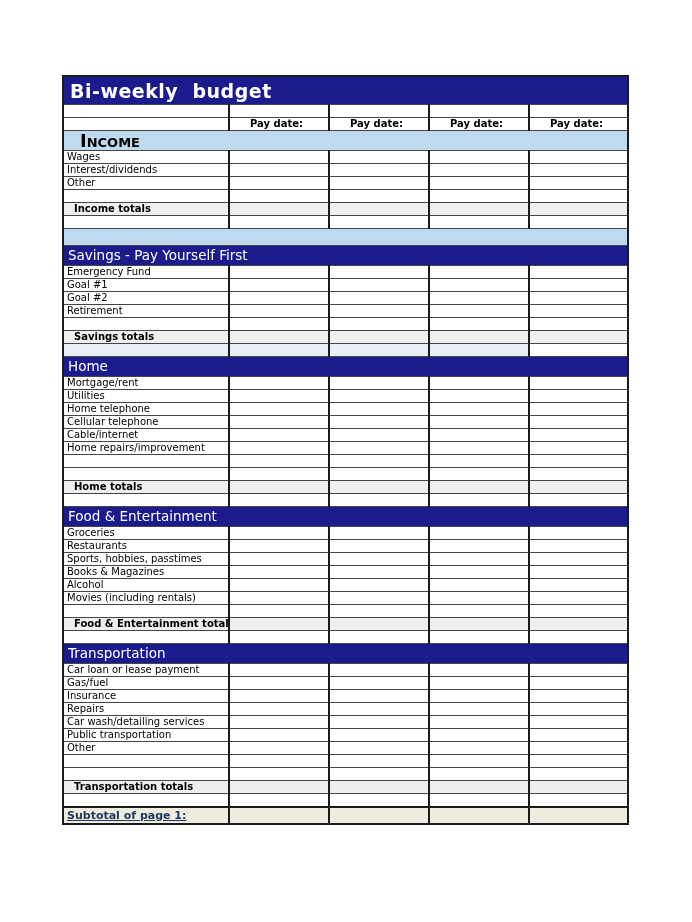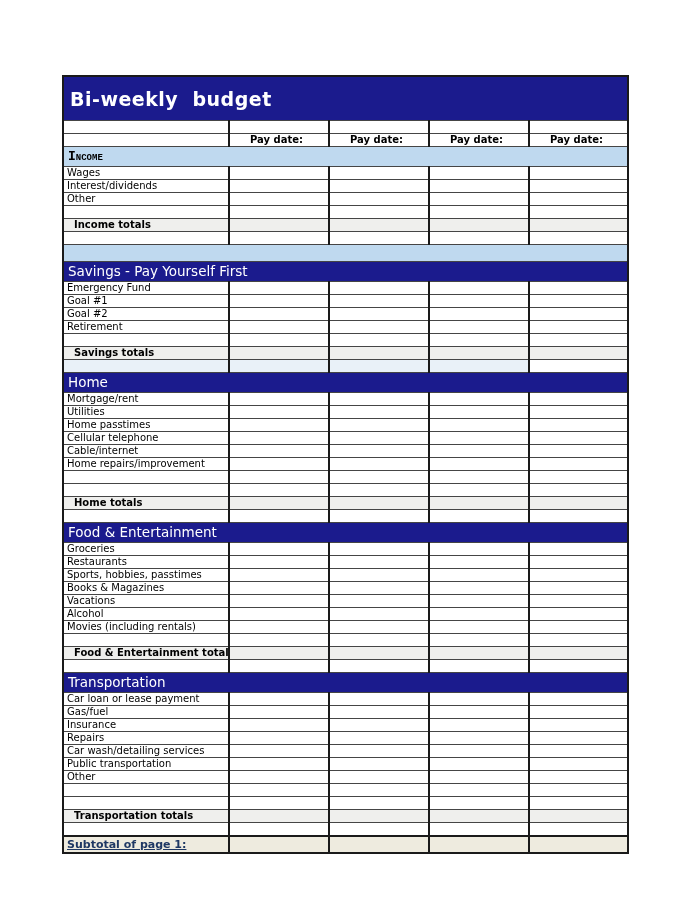--- a/index.html
+++ b/index.html
@@ -36,40 +36,39 @@
   
   table.budget td.val { border-left: 2px solid var(--outer, #1a1a1a); }
 
   tr.r-title td {
     background: var(--navy, #1b1b8d);
     color: #ffffff;
     font-weight: bold;
     font-size: 19px;
     line-height: 24px;
     height: 27px;
-    padding: 8px 6px;
+    padding: 0 6px;
     white-space: pre;
     letter-spacing: 0.5px;
   }
   tr.r-spacer td { height: 12px; }
   tr.r-paydates td { height: 12px; }
   tr.r-paydates td.val {
     font-weight: bold;
     padding-left: 20px;
     margin-left: 12px;
   }
   tr.r-income_header td {
     background: var(--lightblue, #bfd9ef);
     font-weight: bold;
     font-variant: small-caps;
-    font-size: 13px;
+    font-size: 18px;
     line-height: 18px;
     height: 19px;
-    padding-left: 4px;
-    font-family: Liberation Mono, monospace;
+    padding-left: 16px;
   }
   tr.r-section td {
     background: var(--navy, #1b1b8d);
     color: #ffffff;
     font-weight: normal;
     font-size: 13.5px;
     line-height: 17px;
     height: 19px;
     padding-left: 4px;
   }
@@ -245,21 +244,21 @@
           <td class="val"></td>
         </tr>
         <tr class="r-item">
           <td class="lab">Utilities</td>
           <td class="val"></td>
           <td class="val"></td>
           <td class="val"></td>
           <td class="val"></td>
         </tr>
         <tr class="r-item">
-          <td class="lab">Home passtimes</td>
+          <td class="lab">Home telephone</td>
           <td class="val"></td>
           <td class="val"></td>
           <td class="val"></td>
           <td class="val"></td>
         </tr>
         <tr class="r-item">
           <td class="lab">Cellular telephone</td>
           <td class="val"></td>
           <td class="val"></td>
           <td class="val"></td>
@@ -326,27 +325,20 @@
         </tr>
         <tr class="r-item">
           <td class="lab">Sports, hobbies, passtimes</td>
           <td class="val"></td>
           <td class="val"></td>
           <td class="val"></td>
           <td class="val"></td>
         </tr>
         <tr class="r-item">
           <td class="lab">Books &amp; Magazines</td>
-          <td class="val"></td>
-          <td class="val"></td>
-          <td class="val"></td>
-          <td class="val"></td>
-        </tr>
-        <tr class="r-item">
-          <td class="lab">Vacations</td>
           <td class="val"></td>
           <td class="val"></td>
           <td class="val"></td>
           <td class="val"></td>
         </tr>
         <tr class="r-item">
           <td class="lab">Alcohol</td>
           <td class="val"></td>
           <td class="val"></td>
           <td class="val"></td>

